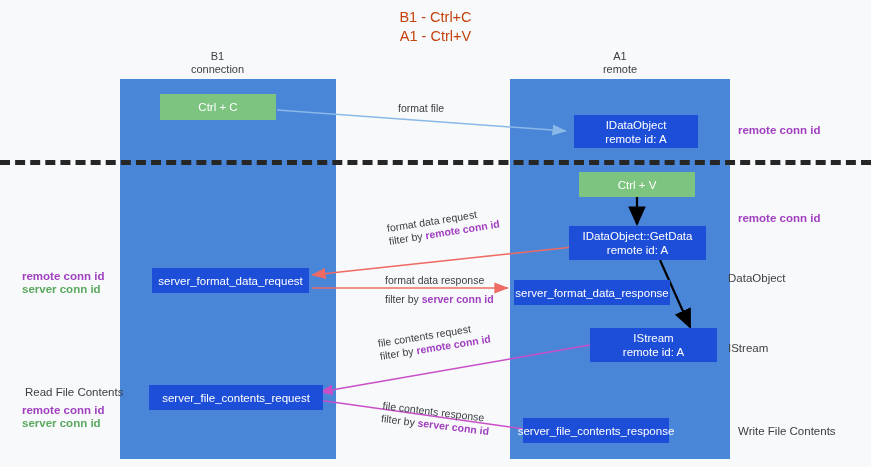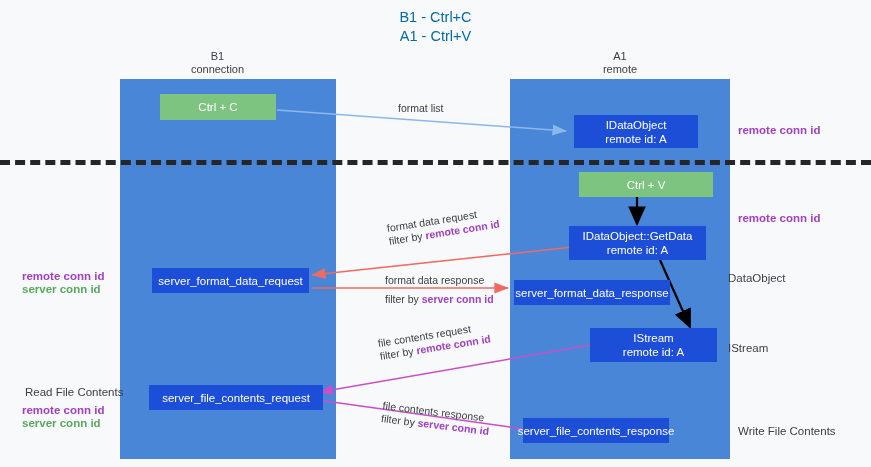--- a/index.html
+++ b/index.html
@@ -15,21 +15,21 @@
     font-family: "Liberation Sans", sans-serif;
     overflow: hidden;
   }
   
   .title {
     position: absolute;
     left: 0; top: 8px;
     width: 871px;
     text-align: center;
     font-size: 14.5px;
-    color: #0369a1;
+    color: #c2410c;
     line-height: 19px;
     white-space: pre-line;
   }
   
   .lane-head {
     position: absolute;
     text-align: center;
     font-size: 11px;
     color: #3c4043;
     line-height: 13px;
@@ -147,38 +147,38 @@
     <line x1="590" y1="345" x2="320" y2="392" stroke="#c84fc8" stroke-width="1.5" marker-end="url(#ah-purple)"></line>
 
     <line x1="318" y1="400" x2="545" y2="432" stroke="#c84fc8" stroke-width="1.5" marker-end="url(#ah-purple)"></line>
   </svg>
 
   <div class="node green" style="left:160px; top:94px; width:116px; height:26px;">Ctrl + C</div>
 
   <div class="node orange" style="left:574px; top:115px; width:124px; height:33px;">IDataObject
 remote id: A</div>
 
-  <div class="node green" style="left:579px; top:172px; width:134px; height:25px;">Ctrl + V</div>
+  <div class="node green" style="left:579px; top:172px; width:116px; height:25px;">Ctrl + V</div>
 
   <div class="node orange" style="left:569px; top:226px; width:137px; height:34px;">IDataObject::GetData
 remote id: A</div>
 
   <div class="node orange" style="left:152px; top:268px; width:157px; height:25px;">server_format_data_request</div>
 
   <div class="node orange" style="left:514px; top:280px; width:156px; height:25px;">server_format_data_response</div>
 
   <div class="node orange" style="left:590px; top:328px; width:127px; height:34px;">IStream
 remote id: A</div>
 
   <div class="node orange" style="left:149px; top:385px; width:174px; height:25px;">server_file_contents_request</div>
 
   <div class="node orange" style="left:523px; top:418px; width:146px; height:25px;">server_file_contents_response</div>
 
   <div class="edgelabel" style="left:398px; top:102px;">
-    <div>format list</div>
+    <div>format file</div>
   </div>
 
   <div class="edgelabel rot-neg" style="left:388px; top:222px;">
     <div>format data request</div>
     <div><span>filter by </span><b>remote conn id</b></div>
   </div>
 
   <div class="edgelabel" style="left:385px; top:274px;">
     <div>format data response</div>
     <div style="margin-top:6px;"><span>filter by </span><b>server conn id</b></div>

